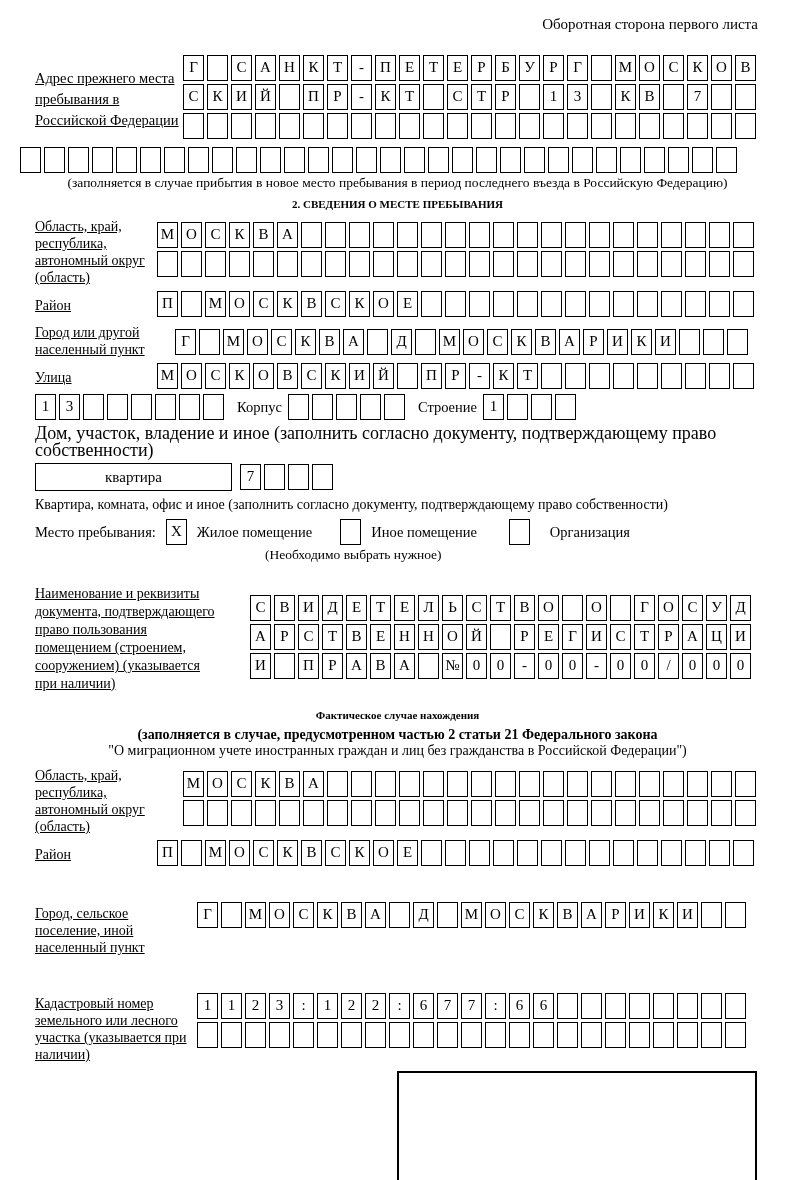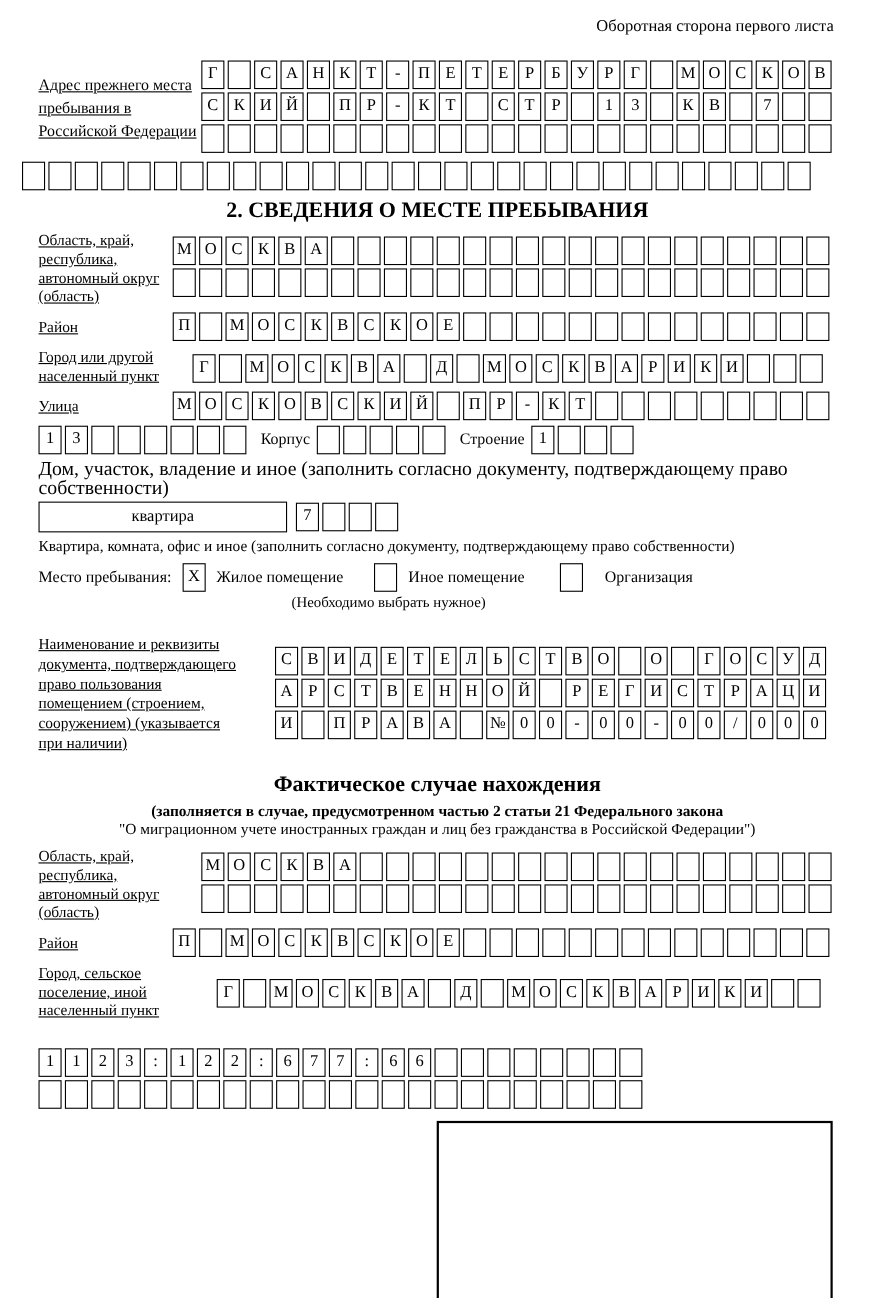--- a/index.html
+++ b/index.html
@@ -7,35 +7,35 @@
   .page { padding:16px 40px 0 35px; box-sizing:border-box; }
 
   .hdr { text-align:right; font-size:15px; padding-right:2px; }
 
   .frow { display:flex; align-items:center; margin-bottom:5px;text-decoration:underline; }
   .lbl { font-size:14px; line-height:17px; padding-top:2px; }
   .w120 { flex:0 0 122px; }
   .w140 { flex:0 0 140px; }
   .w148 { flex:0 0 148px; }
   .w150 { flex:0 0 150px; }
-  .w160 { flex:0 0 162px; }
+  .w160 { flex:0 0 162px;margin-top:32px; }
   .w195 { flex:0 0 190px; }
 
   .cellrows > .cells { margin-bottom:3px; }
   .cells { white-space:nowrap; height:26px; }
   .cell {
     display:inline-block; box-sizing:border-box;
     width:21px; height:26px; margin-right:3px;
     border:1.6px solid #000; text-align:center;
     font-size:15px; line-height:23px; vertical-align:top;
   }
   .fullrow { margin-left:-15px; margin-top:1px; }
 
   .note { text-align:center; font-size:13.5px; margin:2px 0 4px 0; }
-  .sect-title { text-align:center; font-weight:bold; font-size:20px; margin:7px 0 6px 0; }
+  .sect-title { text-align:center; font-weight:bold; font-size:11px; margin:7px 0 6px 0; }
 
   .labelbox {
     box-sizing:border-box; border:1.6px solid #000; height:28px;
     display:flex; align-items:center; justify-content:center;
     font-size:15px; margin-right:8px;
   }
   .boxrow { display:flex; align-items:center; margin-bottom:3px; }
   .inline-lbl { font-size:14.5px; margin:0 6px 0 10px; }
 
   .stay-row { display:flex; align-items:center; font-size:14.5px; margin:6px 0 2px 0; }
@@ -62,20 +62,21 @@
 
   <div class="frow" style="margin-top:22px;">
     <div class="lbl w148" style="font-size:14.5px;line-height:21px;">Адрес прежнего места пребывания в Российской Федерации</div>
     <div class="cellrows">
       <div class="cells"><span class="cell">Г</span><span class="cell"></span><span class="cell">С</span><span class="cell">А</span><span class="cell">Н</span><span class="cell">К</span><span class="cell">Т</span><span class="cell">-</span><span class="cell">П</span><span class="cell">Е</span><span class="cell">Т</span><span class="cell">Е</span><span class="cell">Р</span><span class="cell">Б</span><span class="cell">У</span><span class="cell">Р</span><span class="cell">Г</span><span class="cell"></span><span class="cell">М</span><span class="cell">О</span><span class="cell">С</span><span class="cell">К</span><span class="cell">О</span><span class="cell">В</span></div>
       <div class="cells"><span class="cell">С</span><span class="cell">К</span><span class="cell">И</span><span class="cell">Й</span><span class="cell"></span><span class="cell">П</span><span class="cell">Р</span><span class="cell">-</span><span class="cell">К</span><span class="cell">Т</span><span class="cell"></span><span class="cell">С</span><span class="cell">Т</span><span class="cell">Р</span><span class="cell"></span><span class="cell">1</span><span class="cell">3</span><span class="cell"></span><span class="cell">К</span><span class="cell">В</span><span class="cell"></span><span class="cell">7</span><span class="cell"></span><span class="cell"></span></div>
       <div class="cells"><span class="cell"></span><span class="cell"></span><span class="cell"></span><span class="cell"></span><span class="cell"></span><span class="cell"></span><span class="cell"></span><span class="cell"></span><span class="cell"></span><span class="cell"></span><span class="cell"></span><span class="cell"></span><span class="cell"></span><span class="cell"></span><span class="cell"></span><span class="cell"></span><span class="cell"></span><span class="cell"></span><span class="cell"></span><span class="cell"></span><span class="cell"></span><span class="cell"></span><span class="cell"></span><span class="cell"></span></div>
     </div>
   </div>
   <div class="cells fullrow"><span class="cell"></span><span class="cell"></span><span class="cell"></span><span class="cell"></span><span class="cell"></span><span class="cell"></span><span class="cell"></span><span class="cell"></span><span class="cell"></span><span class="cell"></span><span class="cell"></span><span class="cell"></span><span class="cell"></span><span class="cell"></span><span class="cell"></span><span class="cell"></span><span class="cell"></span><span class="cell"></span><span class="cell"></span><span class="cell"></span><span class="cell"></span><span class="cell"></span><span class="cell"></span><span class="cell"></span><span class="cell"></span><span class="cell"></span><span class="cell"></span><span class="cell"></span><span class="cell"></span><span class="cell"></span></div>
+  <div class="note">(заполняется в случае прибытия в новое место пребывания в период последнего въезда в Российскую Федерацию)</div>
 
   <div class="sect-title">2. СВЕДЕНИЯ О МЕСТЕ ПРЕБЫВАНИЯ</div>
 
   <div class="frow">
     <div class="lbl w120">Область, край, республика, автономный округ (область)</div>
     <div class="cellrows">
       <div class="cells"><span class="cell">М</span><span class="cell">О</span><span class="cell">С</span><span class="cell">К</span><span class="cell">В</span><span class="cell">А</span><span class="cell"></span><span class="cell"></span><span class="cell"></span><span class="cell"></span><span class="cell"></span><span class="cell"></span><span class="cell"></span><span class="cell"></span><span class="cell"></span><span class="cell"></span><span class="cell"></span><span class="cell"></span><span class="cell"></span><span class="cell"></span><span class="cell"></span><span class="cell"></span><span class="cell"></span><span class="cell"></span><span class="cell"></span></div>
       <div class="cells"><span class="cell"></span><span class="cell"></span><span class="cell"></span><span class="cell"></span><span class="cell"></span><span class="cell"></span><span class="cell"></span><span class="cell"></span><span class="cell"></span><span class="cell"></span><span class="cell"></span><span class="cell"></span><span class="cell"></span><span class="cell"></span><span class="cell"></span><span class="cell"></span><span class="cell"></span><span class="cell"></span><span class="cell"></span><span class="cell"></span><span class="cell"></span><span class="cell"></span><span class="cell"></span><span class="cell"></span><span class="cell"></span></div>
     </div>
   </div>
@@ -98,21 +99,21 @@
   <div class="boxrow">
     <div class="cells"><span class="cell">1</span><span class="cell">3</span><span class="cell"></span><span class="cell"></span><span class="cell"></span><span class="cell"></span><span class="cell"></span><span class="cell"></span></div>
     <span class="inline-lbl">Корпус</span>
     <div class="cells"><span class="cell"></span><span class="cell"></span><span class="cell"></span><span class="cell"></span><span class="cell"></span></div>
     <span class="inline-lbl">Строение</span>
     <div class="cells"><span class="cell">1</span><span class="cell"></span><span class="cell"></span><span class="cell"></span></div>
   </div>
   <div class="lbl" style="font-size:18px;margin-bottom:4px;">Дом, участок, владение и иное (заполнить согласно документу, подтверждающему право собственности)</div>
 
   <div class="boxrow">
-    <div class="labelbox" style="width:226px;">квартира</div>
+    <div class="labelbox" style="width:197px;">квартира</div>
     <div class="cells"><span class="cell">7</span><span class="cell"></span><span class="cell"></span><span class="cell"></span></div>
   </div>
   <div class="lbl" style="font-size:14px;font-family:Liberation Serif, serif;">Квартира, комната, офис и иное (заполнить согласно документу, подтверждающему право собственности)</div>
 
   <div class="stay-row">
     <span>Место пребывания:</span>
     <span class="cell chk">X</span>
     <span class="optlbl">Жилое помещение</span>
     <span class="cell chk" style="margin-left:22px;"></span>
     <span class="optlbl">Иное помещение</span>
@@ -146,20 +147,21 @@
     <div class="lbl w120">Район</div>
     <div class="cells"><span class="cell">П</span><span class="cell"></span><span class="cell">М</span><span class="cell">О</span><span class="cell">С</span><span class="cell">К</span><span class="cell">В</span><span class="cell">С</span><span class="cell">К</span><span class="cell">О</span><span class="cell">Е</span><span class="cell"></span><span class="cell"></span><span class="cell"></span><span class="cell"></span><span class="cell"></span><span class="cell"></span><span class="cell"></span><span class="cell"></span><span class="cell"></span><span class="cell"></span><span class="cell"></span><span class="cell"></span><span class="cell"></span><span class="cell"></span></div>
   </div>
 
   <div class="frow">
     <div class="lbl w160">Город, сельское поселение, иной населенный пункт</div>
     <div class="cells" style="margin-top:2px;"><span class="cell">Г</span><span class="cell"></span><span class="cell">М</span><span class="cell">О</span><span class="cell">С</span><span class="cell">К</span><span class="cell">В</span><span class="cell">А</span><span class="cell"></span><span class="cell">Д</span><span class="cell"></span><span class="cell">М</span><span class="cell">О</span><span class="cell">С</span><span class="cell">К</span><span class="cell">В</span><span class="cell">А</span><span class="cell">Р</span><span class="cell">И</span><span class="cell">К</span><span class="cell">И</span><span class="cell"></span><span class="cell"></span></div>
   </div>
 
   <div class="frow">
+    <div class="lbl w160">Кадастровый номер земельного или лесного участка (указывается при наличии)</div>
     <div class="cellrows" style="margin-top:20px;">
       <div class="cells"><span class="cell">1</span><span class="cell">1</span><span class="cell">2</span><span class="cell">3</span><span class="cell">:</span><span class="cell">1</span><span class="cell">2</span><span class="cell">2</span><span class="cell">:</span><span class="cell">6</span><span class="cell">7</span><span class="cell">7</span><span class="cell">:</span><span class="cell">6</span><span class="cell">6</span><span class="cell"></span><span class="cell"></span><span class="cell"></span><span class="cell"></span><span class="cell"></span><span class="cell"></span><span class="cell"></span><span class="cell"></span></div>
       <div class="cells"><span class="cell"></span><span class="cell"></span><span class="cell"></span><span class="cell"></span><span class="cell"></span><span class="cell"></span><span class="cell"></span><span class="cell"></span><span class="cell"></span><span class="cell"></span><span class="cell"></span><span class="cell"></span><span class="cell"></span><span class="cell"></span><span class="cell"></span><span class="cell"></span><span class="cell"></span><span class="cell"></span><span class="cell"></span><span class="cell"></span><span class="cell"></span><span class="cell"></span><span class="cell"></span></div>
     </div>
   </div>
 
   <div class="stamp-box"></div>
   <div class="stamp-caption">Отметка о подтверждении выполнения принимающей стороной и иностранным гражданином или лицом без гражданства действий, необходимых для его постановки на учет по месту пребывания</div>
 
 </div>

